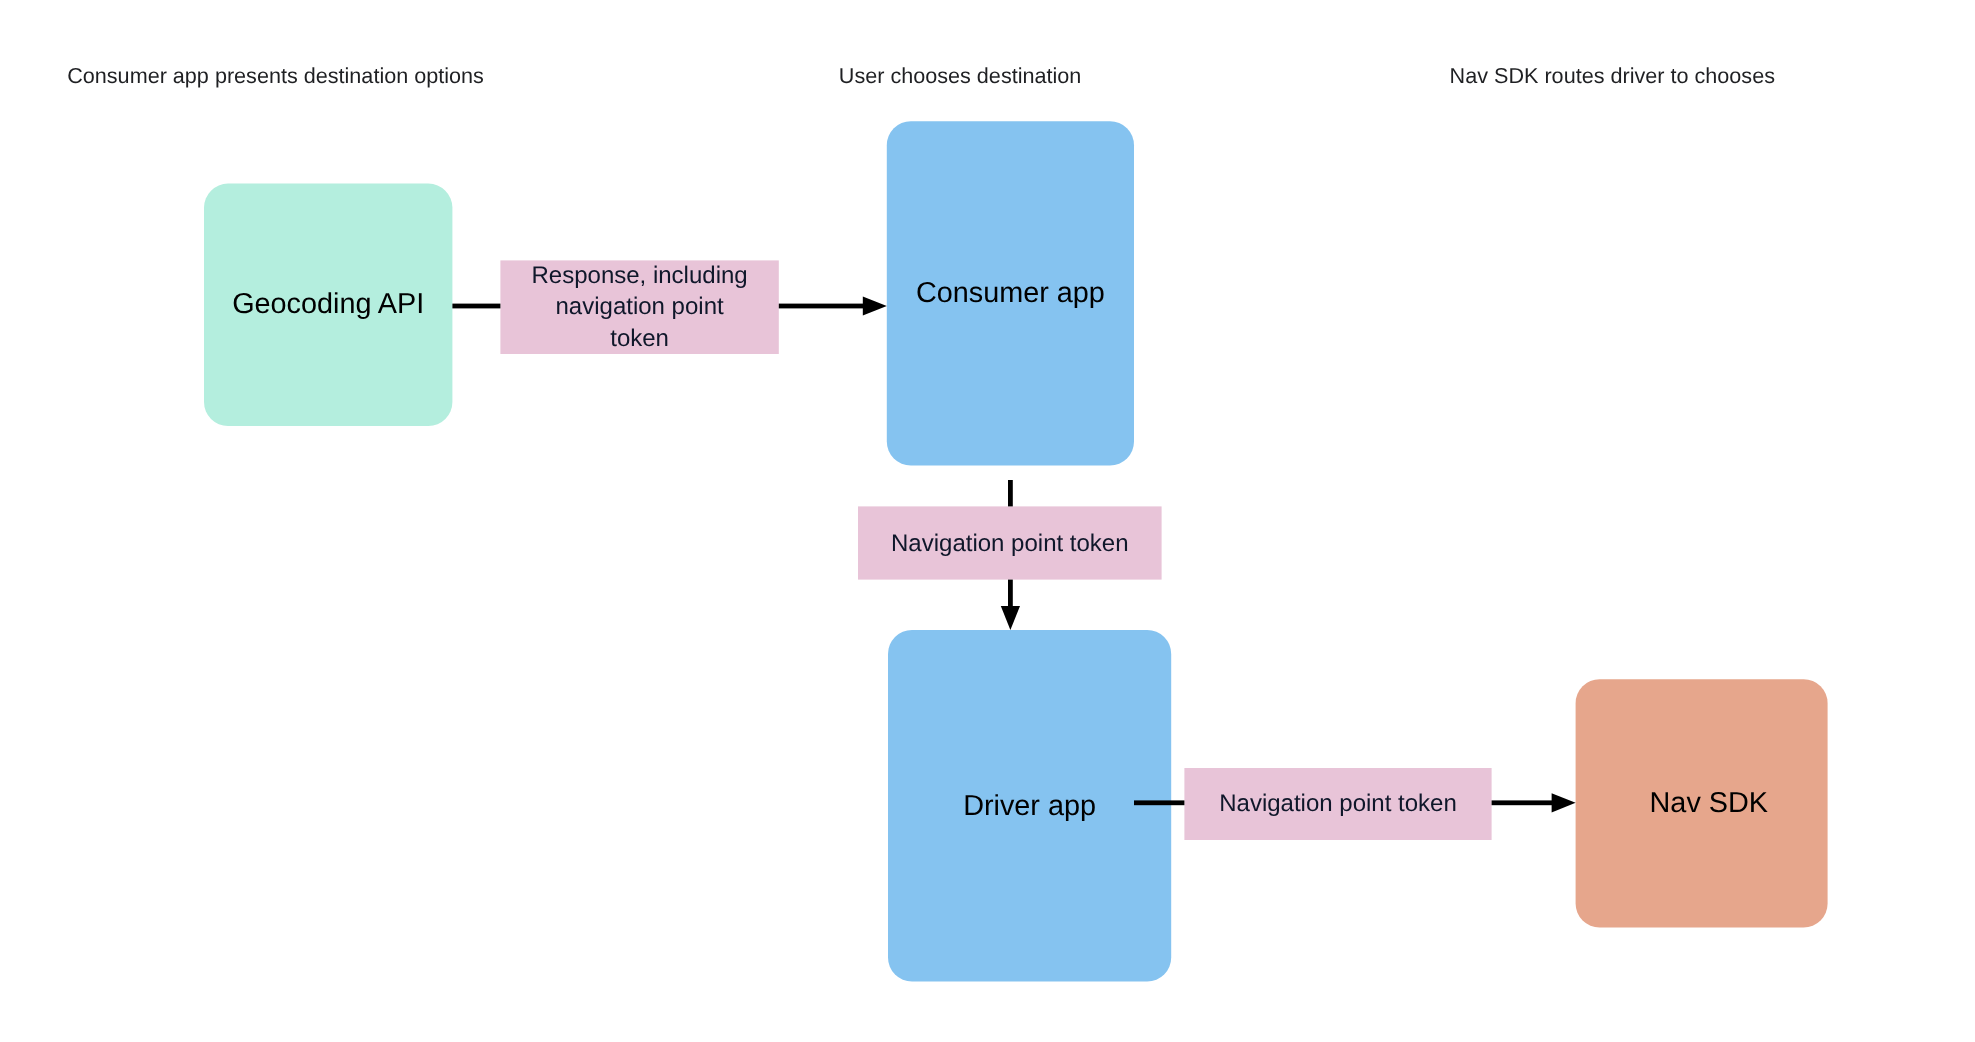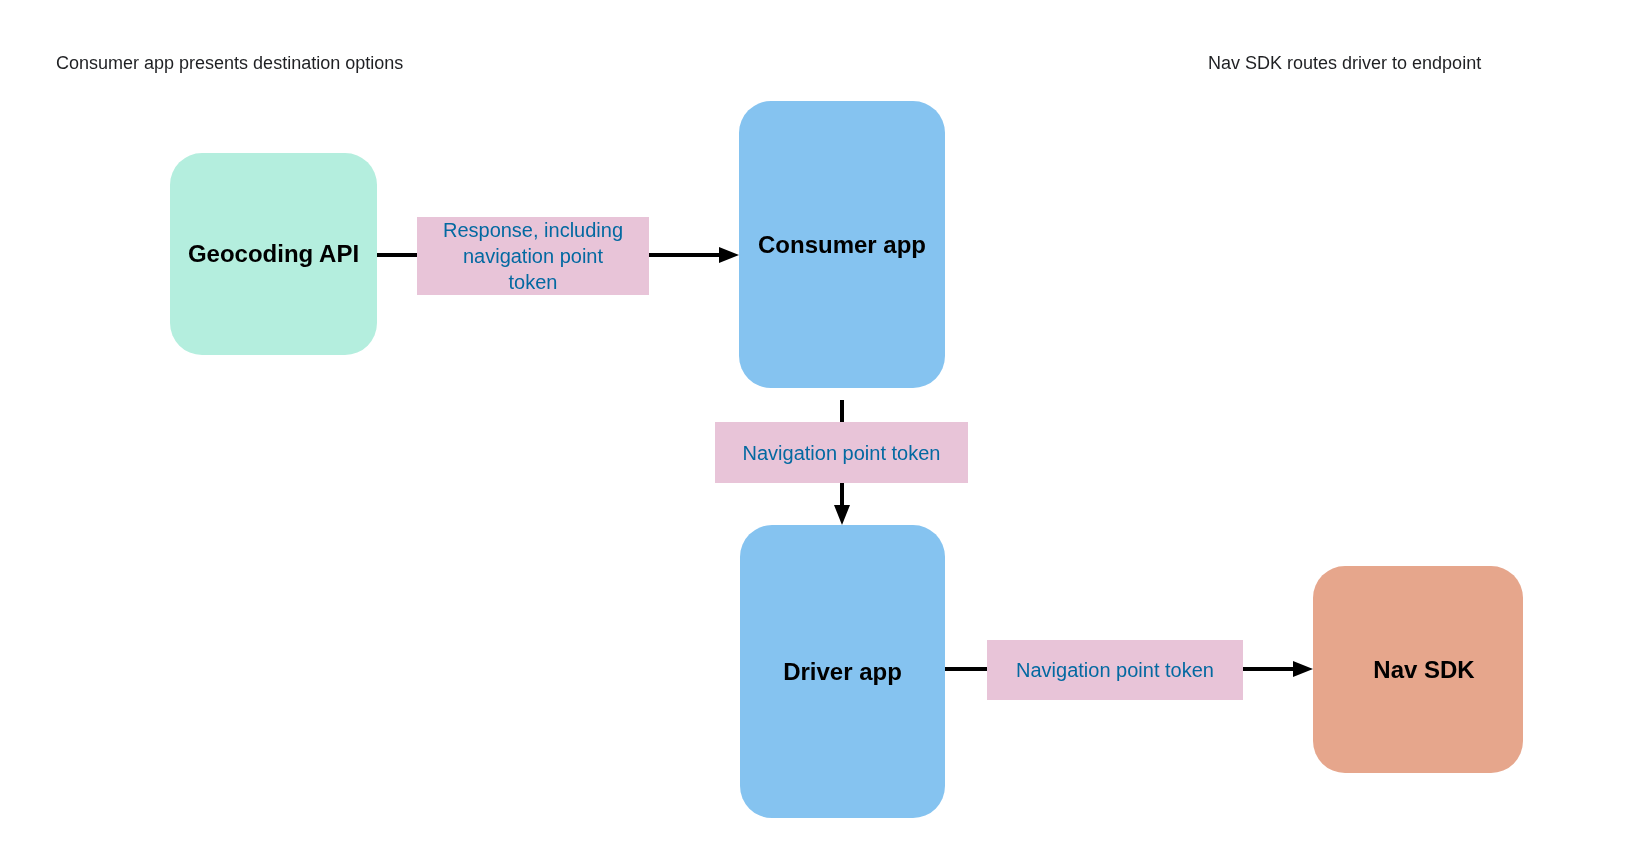--- a/index.html
+++ b/index.html
@@ -33,45 +33,45 @@
   }
   #heading-1 { left: 56px; }
   #heading-2 { left: 699px; }
   #heading-3 { left: 1208px; }
 
   .node {
     position: absolute;
     display: flex;
     align-items: center;
     justify-content: center;
-    border-radius: 32px;
+    border-radius: 20px;
     font-size: 24px;
-    font-weight: 700;
+    font-weight: 400;
     color: #000000;
     text-align: left;
   }
   .node.green  { background: var(--color-node-green); }
   .node.blue   { background: var(--color-node-blue); }
   .node.orange { background: var(--color-node-orange); }
 
   #node-geocoding { left: 170px;  top: 153px; width: 207px; height: 202px; }
   #node-consumer  { left: 739px;  top: 101px; width: 206px; height: 287px; }
-  #node-driver    { left: 740px;  top: 525px; width: 205px; height: 293px; }
+  #node-driver    { left: 740px;  top: 525px; width: 236px; height: 293px; }
   #node-navsdk    { left: 1313px; top: 566px; width: 210px; height: 207px; padding-left: 12px; }
 
   .edge-label {
     position: absolute;
     background: var(--color-edge-label-pink);
     display: flex;
     align-items: center;
     justify-content: center;
     text-align: center;
     font-size: 20px;
     line-height: 1.3;
-    color: #0369a1;
+    color: #0f172a;
   }
   #edge-label-response { left: 417px; top: 217px; width: 232px; height: 78px; padding: 0 23px; }
   #edge-label-token-1  { left: 715px; top: 422px; width: 253px; height: 61px; white-space: nowrap; }
   #edge-label-token-2  { left: 987px; top: 640px; width: 256px; height: 60px; white-space: nowrap; }
 
   .arrow-line {
     position: absolute;
     background: var(--color-arrow);
   }
   .arrow-line.h { height: 4px; }
@@ -103,21 +103,22 @@
   #a3-seg1 { left: 945px;  top: 667px; width: 42px; }
   #a3-seg2 { left: 1243px; top: 667px; width: 52px; }
   #a3-head { left: 1293px; top: 661px; }
 </style>
 </head>
 <body>
 
 <div class="canvas">
 
   <div class="stage-heading" id="heading-1">Consumer app presents destination options</div>
-  <div class="stage-heading" id="heading-3">Nav SDK routes driver to endpoint</div>
+  <div class="stage-heading" id="heading-2">User chooses destination</div>
+  <div class="stage-heading" id="heading-3">Nav SDK routes driver to chooses</div>
 
   <div class="node green" id="node-geocoding">
     <span>Geocoding API</span>
   </div>
 
   <div class="node blue" id="node-consumer">
     <span>Consumer app</span>
   </div>
 
   <div class="node blue" id="node-driver">

